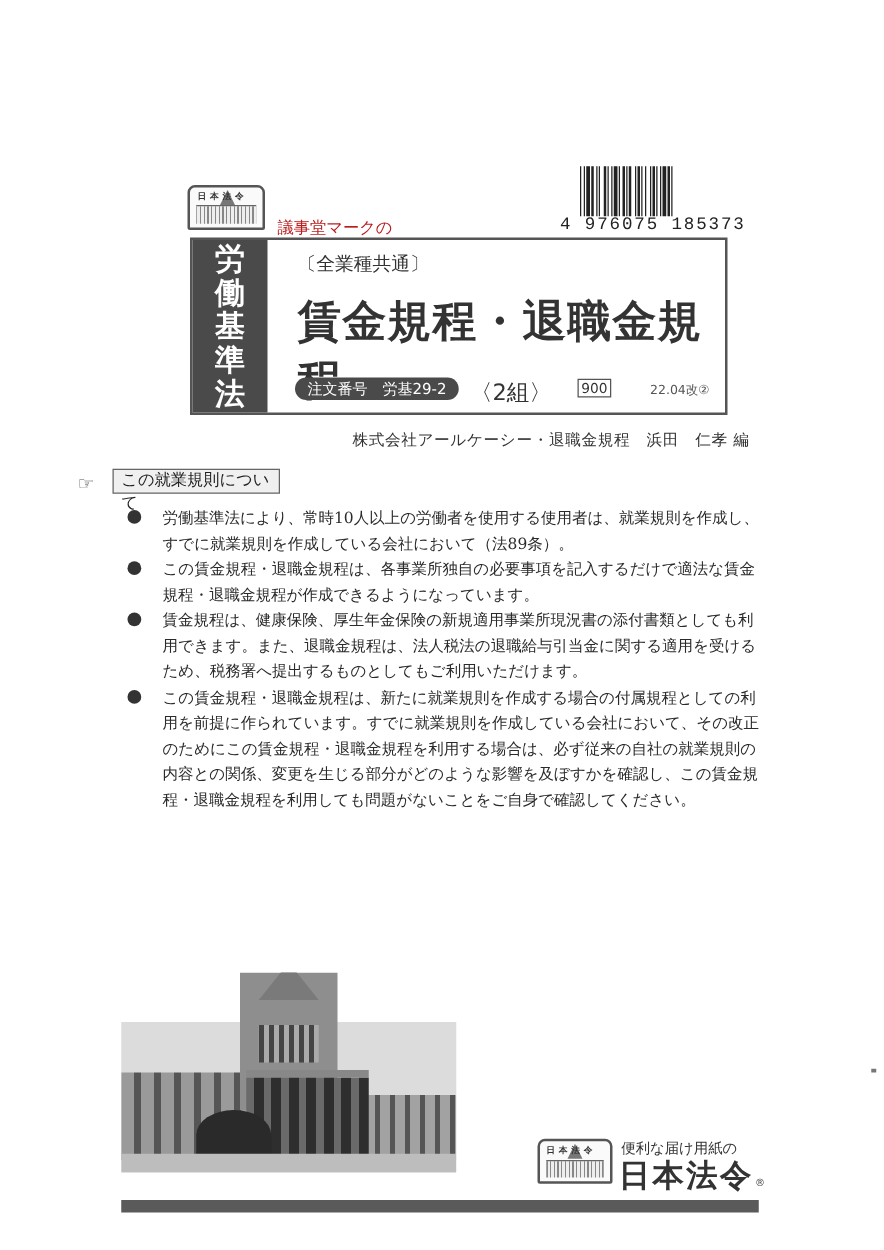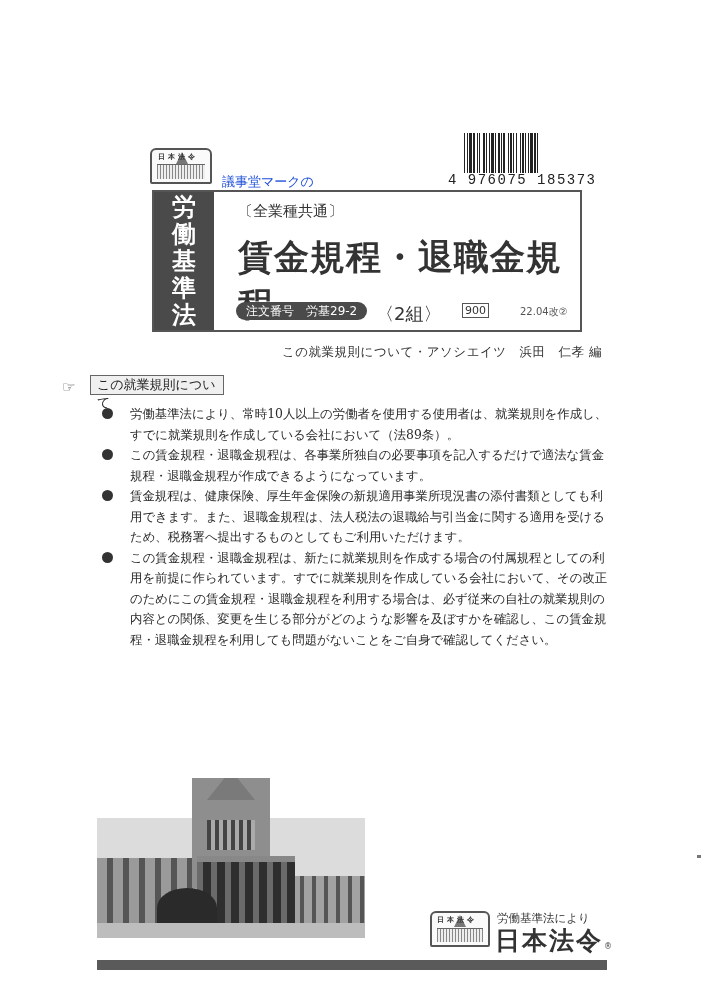--- a/index.html
+++ b/index.html
@@ -13,21 +13,21 @@
   .mark-logo {
     left: 150px; top: 148px; width: 62px; height: 36px;
     border: 2px solid #555; border-radius: 6px 6px 2px 2px; background: #fafafa;
     box-sizing: border-box; overflow: hidden;
   }
   .mark-logo .arc { position: absolute; left: 6px; top: 2px; font-size: 7px; font-weight: bold; letter-spacing: 3px; color:#333; }
   .mark-logo .bld { position: absolute; left: 5px; bottom: 3px; width: 48px; height: 14px;
     background: repeating-linear-gradient(90deg,#888 0 1px,#eee 1px 3px); border-top:1px solid #666; }
   .mark-logo .dome { position: absolute; left: 24px; top: 2px; width: 0; height: 0;
     border-left: 6px solid transparent; border-right: 6px solid transparent; border-bottom: 12px solid #777; }
-  .mark-label { left: 222px; top: 173px; font-size: 13px; color: #1d4ed8; }
+  .mark-label { left: 222px; top: 173px; font-size: 13px; color: #b91c1c; }
 
   .barcode { left: 464px; top: 133px; width: 110px; height: 40px; display:flex; align-items:stretch; gap:0; }
   .barcode span { display:block; background:#222; }
   .barcode-num { left: 448px; top: 172px; font-size: 14px; letter-spacing: 1.5px; color:#222; font-family: "Liberation Mono", monospace; }
 
   
   .title-box {
     left: 152px; top: 190px; width: 430px; height: 142px; box-sizing: border-box;
     border: 2px solid #555; background: #fff;
   }
@@ -171,21 +171,21 @@
   <div class="subtitle">〔全業種共通〕</div>
   <div class="main-title">賃金規程・退職金規程</div>
   <div class="order-pill">
     <span>注文番号</span><span class="gap"></span><span>労基29-2</span>
   </div>
   <div class="set-count">〈2組〉</div>
   <div class="price">900</div>
   <div class="rev">22.04改②</div>
 </div>
 
-<div class="abs author">この就業規則について・アソシエイツ　浜田　仁孝 編</div>
+<div class="abs author">株式会社アールケーシー・退職金規程　浜田　仁孝 編</div>
 
 <div class="abs pointer">☞</div>
 <div class="abs section-head">この就業規則について</div>
 
 <div class="abs bullets">
   <div class="bullet">
     <span class="dot"></span>
     <span>労働基準法により、常時10人以上の労働者を使用する使用者は、就業規則を作成し、すでに就業規則を作成している会社において（法89条）。</span>
   </div>
   <div class="bullet">
@@ -211,18 +211,18 @@
   <div class="portico"></div>
   <div class="tree"></div>
   <div class="ground"></div>
 </div>
 
 <div class="abs brand-logo">
   <div class="dome"></div>
   <div class="arc">日本法令</div>
   <div class="bld"></div>
 </div>
-<div class="abs brand-tagline">労働基準法により</div>
+<div class="abs brand-tagline">便利な届け用紙の</div>
 <div class="abs brand-name">日本法令</div>
 <div class="abs brand-reg">®</div>
 
 <div class="abs footer-bar"></div>
 <div class="abs speck"></div>
 
 </body></html>

